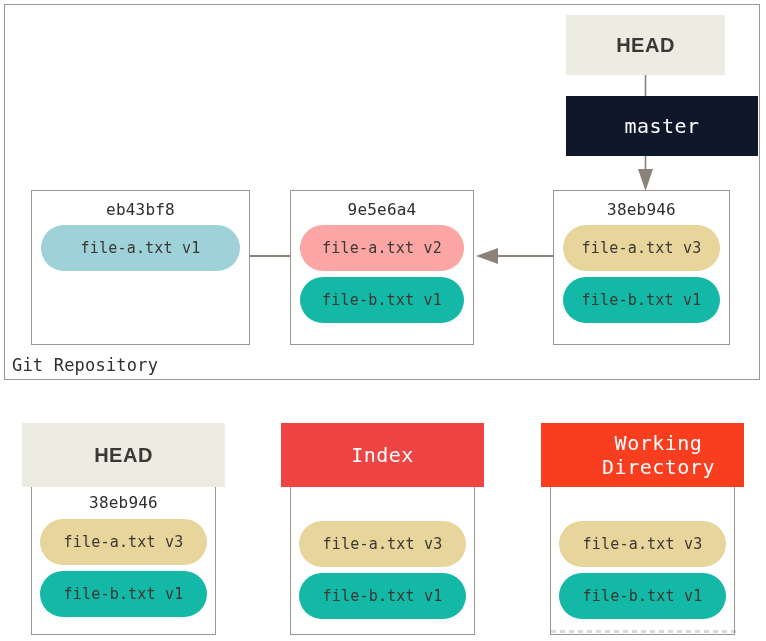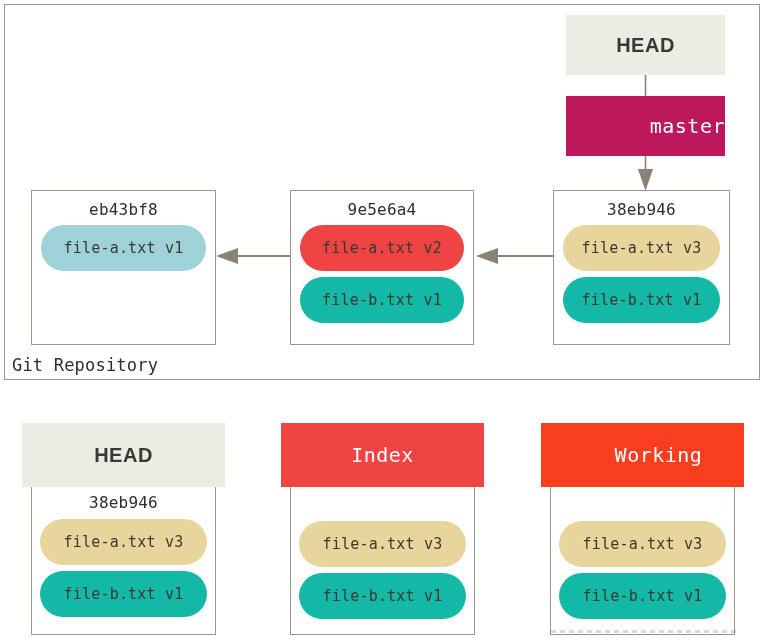--- a/index.html
+++ b/index.html
@@ -56,26 +56,26 @@
     font-weight: bold;
     color: #3a3833;
     letter-spacing: 0.5px;
   }
 
   
   #master-ref-box {
     position: absolute;
     left: 566px;
     top: 96px;
-    width: 159px;
+    width: 192px;
     height: 60px;
-    background: #be185d;
-    display: flex;
-    align-items: center;
-    justify-content: flex-end;
+    background: #0f172a;
+    display: flex;
+    align-items: center;
+    justify-content: center;
   }
   #master-ref-box .boxlabel {
     font-size: 20px;
     color: #ffffff;
     letter-spacing: 0.5px;
   }
 
   
   .connector-svg {
     position: absolute;
@@ -108,25 +108,25 @@
     border-radius: 24px;
     display: flex;
     align-items: center;
     justify-content: center;
     font-size: 15px;
     color: #3a3833;
     letter-spacing: 0.2px;
     white-space: nowrap;
   }
   .pill-blue  { background: #9ed2d8; }
-  .pill-pink  { background: #ef4444; }
+  .pill-pink  { background: #fca5a5; }
   .pill-tan   { background: #e8d59b; }
   .pill-cream { background: #14b8a6; }
 
-  #commit-box-1 { left: 31px;  width: 185px; }
+  #commit-box-1 { left: 31px;  width: 219px; }
   #commit-box-2 { left: 290px; width: 184px; }
   #commit-box-3 { left: 553px; width: 177px; }
 
   
   .area {
     position: absolute;
     top: 423px;
     width: 203px;
   }
   .area-header {
@@ -254,20 +254,21 @@
   <div class="area-body">
     <div class="area-sha"></div>
     <div class="pill pill-tan mono">file-a.txt v3</div>
     <div class="pill pill-cream mono">file-b.txt v1</div>
   </div>
 </div>
 
 <div id="area-working" class="area">
   <div class="area-header">
     <span class="title mono">Working</span>
+    <span class="title mono">Directory</span>
   </div>
   <div class="area-body">
     <div class="area-sha"></div>
     <div class="pill pill-tan mono">file-a.txt v3</div>
     <div class="pill pill-cream mono">file-b.txt v1</div>
   </div>
 </div>
 
 <div id="scan-artifact"></div>
 

